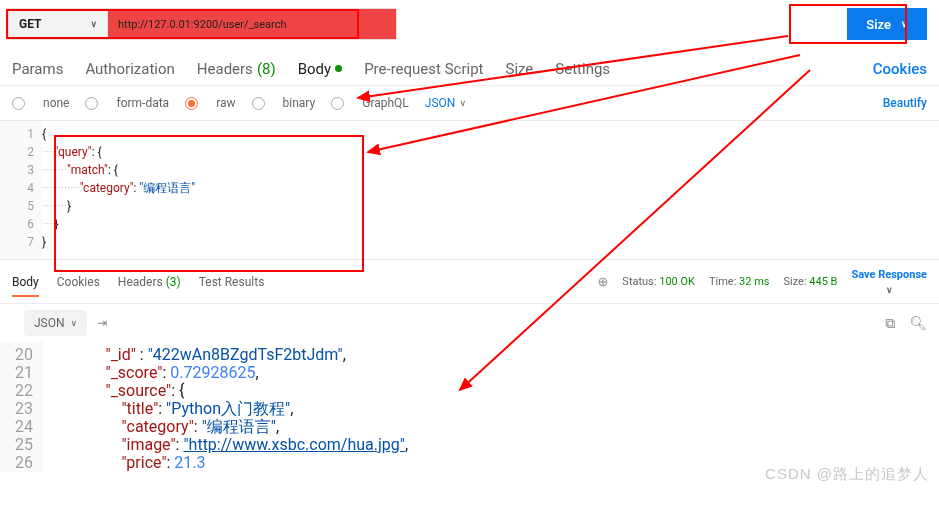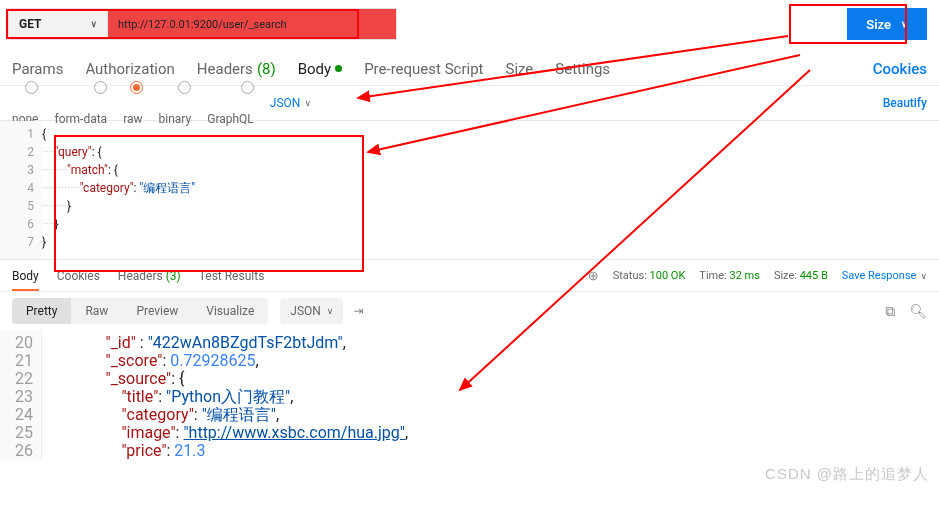--- a/index.html
+++ b/index.html
@@ -10,36 +10,36 @@
 .url-input { flex: 1; height: 32px; background: #ef4444; border: 1px solid #e0e0e0; border-left: none; padding: 0 10px; color: #212121; font-size: 11px; outline: none; }
 .send-btn { width: 80px; height: 32px; background: #097bed; color: #fff; border: none; font-weight: 600; font-size: 13px; display: flex; align-items: center; justify-content: center; gap: 10px; margin-left: 450px; }
 .send-btn .chev { color: #fff; }
 .tabs { display: flex; align-items: center; padding: 0 12px; gap: 22px; height: 34px; border-bottom: 1px solid #ededed; font-size: 15px; color: #666; }
 .tabs .tab { cursor: pointer; display: flex; align-items: center; gap: 4px; }
 .tabs .tab.active { color: #212121; }
 .badge-num { color: #0C9006; }
 .dot { width: 7px; height: 7px; border-radius: 50%; background: #0C9006; display: inline-block; }
 .link-right { margin-left: auto; color: #097bed; font-weight: 500; }
 .body-fmt { display: flex; align-items: center; padding: 6px 12px; gap: 16px; font-size: 12px; color: #666; height: 34px; }
-.radio-opt { display: flex; align-items: flex-end; gap: 18px; cursor: pointer; flex-direction: column; }
+.radio-opt { display: flex; align-items: center; gap: 18px; cursor: pointer; }
 .radio { width: 13px; height: 13px; border-radius: 50%; border: 1px solid #aaa; display: inline-block; position: relative; }
 .radio.sel { border-color: #ff6c37; }
 .radio.sel::after { content: ''; position: absolute; width: 7px; height: 7px; background: #ff6c37; border-radius: 50%; left: 2px; top: 2px; }
 .json-dd { color: #097bed; display: flex; align-items: center; gap: 4px; cursor: pointer; }
 .editor { display: flex; border-top: 1px solid #e8e8e8; border-bottom: 1px solid #e8e8e8; height: 140px; font-family: Consolas, Monaco, monospace; font-size: 12px; overflow: hidden; }
 .gutter { width: 42px; background: #fafafa; color: #9e9e9e; text-align: right; padding: 4px 8px 4px 0; line-height: 18px; }
 .code { flex: 1; padding: 4px 0; line-height: 18px; white-space: pre; position: relative; }
 .ws { color: #ccc; }
 .key { color: #a31515; }
 .str { color: #0451a5; }
 .resp-hdr { display: flex; align-items: center; padding: 8px 12px; gap: 18px; font-size: 12px; color: #666; border-bottom: 1px solid #ededed; }
 .resp-hdr .tab.active { color: #212121; border-bottom: 2px solid #ff6c37; padding-bottom: 6px; margin-bottom: -9px; }
 .resp-status { margin-left: auto; display: flex; align-items: center; gap: 14px; font-size: 11px; }
 .green { color: #0C9006; }
-.save-link { color: #097bed; font-weight: 400; display: flex; align-items: center; gap: 4px; }
+.save-link { color: #097bed; font-weight: 700; display: flex; align-items: center; gap: 4px; flex-direction: column; }
 .resp-tools { display: flex; align-items: center; padding: 6px 12px; gap: 0; font-size: 12px; color: #666; height: 38px; }
 .seg { display: flex; background: #f2f2f2; border-radius: 4px; overflow: hidden; }
 .seg .btn { padding: 6px 14px; cursor: pointer; }
 .seg .btn.active { background: #e0e0e0; color: #212121; }
 .resp-tools .jsonbtn { margin-left: 12px; padding: 6px 10px; background: #f2f2f2; border-radius: 4px; display: flex; align-items: center; gap: 6px; }
 .wrap-ico { margin-left: 10px; color: #888; }
 .resp-tools .rt { margin-left: auto; display: flex; gap: 14px; color: #888; font-size: 14px; }
 .resp-body { display: flex; font-family: Consolas, Monaco, monospace; font-size: 16px; line-height: 18px; height: 130px; overflow: hidden; }
 .resp-body .gutter { border-right: 1px solid #eee; }
 .num { color: #3b82f6; }
@@ -132,26 +132,20 @@
     <span><span>Time:</span> <span class="green">32 ms</span></span>
     <span><span>Size:</span> <span class="green">445 B</span></span>
     <span class="save-link">
         <span>Save Response</span> 
         <span class="chev">∨</span>
       </span>
   </div>
 </div>
 
 <div class="resp-tools">
-  <div class="seg">
-    <span class="btn active">Pretty</span>
-    <span class="btn">Raw</span>
-    <span class="btn">Preview</span>
-    <span class="btn">Visualize</span>
-  </div>
   <div class="jsonbtn">
       <span>JSON</span> 
       <span class="chev">∨</span>
     </div>
   <span class="wrap-ico">⇥</span>
   <div class="rt">
     <span>⧉</span>
     <span>🔍︎</span>
   </div>
 </div>

